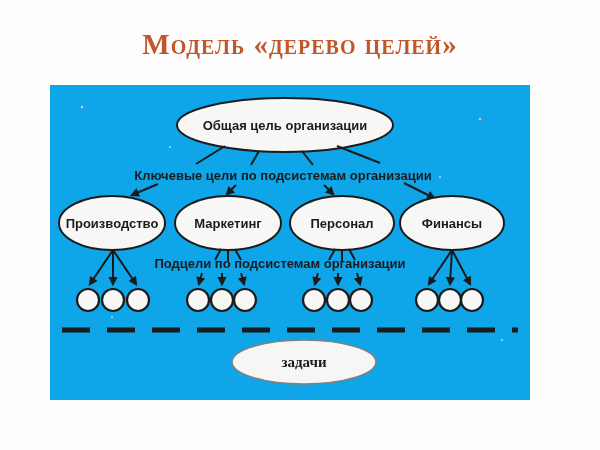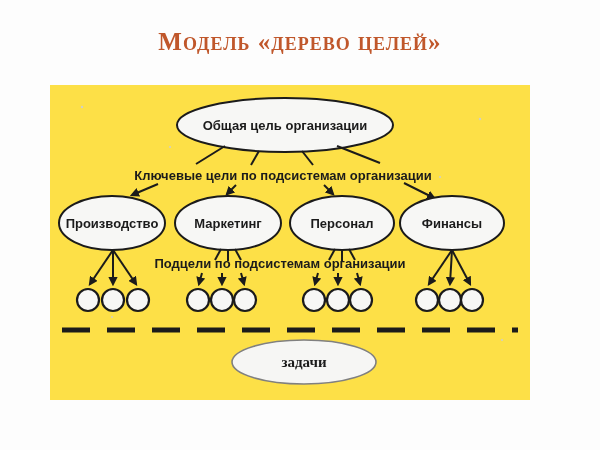--- a/index.html
+++ b/index.html
@@ -18,31 +18,31 @@
   .slide-title {
     position: absolute;
     top: 28px;
     left: 0;
     width: 600px;
     margin: 0;
     text-align: center;
     font-family: "Liberation Serif", serif;
     font-variant: small-caps;
     font-weight: 700;
-    font-size: 25px;
+    font-size: 29px;
     letter-spacing: 1px;
     color: #c0572b;
   }
   .diagram {
     position: absolute;
     left: 50px;
     top: 85px;
     width: 480px;
     height: 315px;
-    background: #fde047;
+    background: #0ea5e9;
   }
   .diagram svg { display: block; }
   .node-ellipse {
     fill: #f7f7f5;
     stroke: #1b1b1b;
     stroke-width: 2;
   }
   .edge {
     stroke: #1b1b1b;
     stroke-width: 2;

